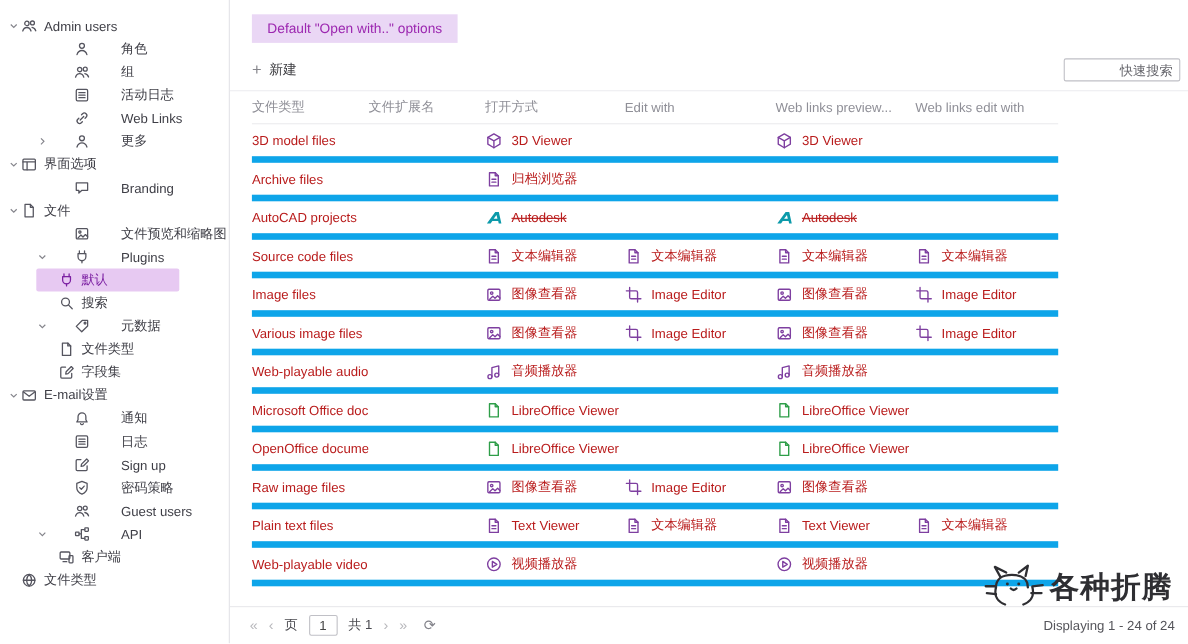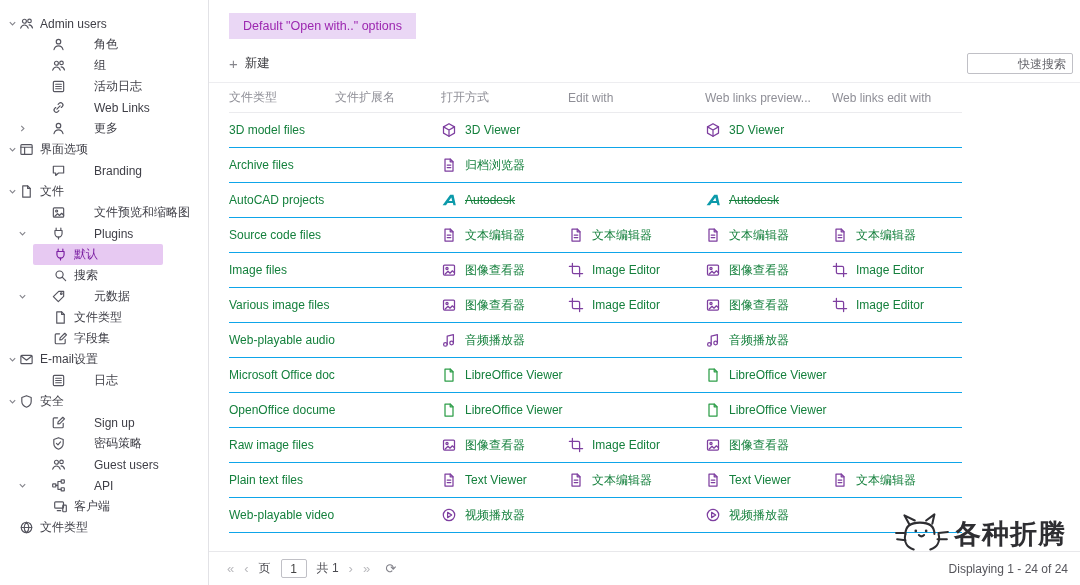--- a/index.html
+++ b/index.html
@@ -8,40 +8,40 @@
   .app{display:flex;width:100%;height:100%;position:relative;}
 
   
   .sidebar{width:209px;flex:none;border-right:1px solid #e2e2e6;padding-top:13px;overflow:hidden;background:#fff;}
   .sb-item{display:flex;align-items:center;height:21px;font-size:12px;color:#3e3e46;cursor:pointer;white-space:nowrap;}
   .sb-item .caret{width:13px;height:11px;flex:none;display:flex;align-items:center;justify-content:center;color:#85858c;}
   .caret svg{width:9px;height:9px;}
   .sb-item .ic{width:15px;height:15px;margin-right:6px;flex:none;color:#55555f;}
   .ic svg{width:100%;height:100%;display:block;}
   .lvl0{padding-left:6px;text-align:center;}
-  .lvl1{padding-left:16px;gap:22px;}
+  .lvl1{padding-left:32px;gap:22px;}
   .lvl2{padding-left:40px;}
   .sb-item.selected{background:#e7c9f2;color:#7b1fa2;border-radius:2px;}
   .sb-item.selected .ic{color:#7b1fa2;}
   .sb-item.lvl2.selected{margin-left:33px;padding-left:7px;width:130px;}
 
   
   .main{flex:1;display:flex;flex-direction:column;min-width:0;position:relative;background:#fff;}
   .tab{align-self:flex-start;margin:13px 0 6px 20px;background:#ead7f5;color:#9c27b0;font-size:12.5px;padding:6px 14px;cursor:pointer;}
   .toolbar{display:flex;align-items:center;justify-content:space-between;height:38px;padding:0 7px 0 20px;border-bottom:1px solid #ededf0;flex:none;}
   .new-btn{display:flex;align-items:center;gap:7px;background:none;border:none;font-size:12.5px;color:#3c3c40;font-family:inherit;cursor:pointer;}
   .plus{color:#86868c;font-size:15px;line-height:1;}
   .search{width:106px;height:21px;border:1px solid #c0c0c6;border-radius:2px;font-size:12px;padding:1px 6px;color:#555;font-family:inherit;text-align:right;}
   .search::placeholder{color:#66666c;}
 
   .thead,.trow{display:grid;grid-template-columns:106px 106px 127px 137px 127px 130px;align-items:center;margin-left:20px;width:733px;}
   .thead{height:30px;color:#8f8f97;font-size:12px;border-bottom:1px solid #ebebee;flex:none;}
   .hcell{overflow:hidden;white-space:nowrap;padding-right:8px;cursor:pointer;}
   .tbody{flex:1;overflow:hidden;}
-  .trow{height:35px;border-bottom:1px solid #0ea5e9;font-size:12px;color:#15803d;cursor:pointer;}
+  .trow{height:35px;border-bottom:6px solid #0ea5e9;font-size:12px;color:#b91c1c;cursor:pointer;}
   .cell{display:flex;align-items:center;gap:8px;padding-right:8px;overflow:hidden;white-space:nowrap;}
   .cell .ic{width:16px;height:16px;flex:none;color:#7e3fa0;}
   .cell .ic.teal{color:#0c9aaa;}
   .cell .ic.green{color:#2e9e49;}
   .strike{text-decoration:line-through;text-align:right;}
 
   
   .pager{margin-top:auto;border-top:1px solid #e8e8eb;height:34px;display:flex;align-items:center;justify-content:space-between;padding:0 12px 0 18px;flex:none;}
   .pgl{display:flex;align-items:center;gap:10px;}
   .pbtn{color:#b9b9bd;font-size:13px;cursor:pointer;user-select:none;}
@@ -263,38 +263,35 @@
             <rect x="2" y="3.6" width="12" height="8.8" rx="1"></rect>
             <path d="M2.6 4.6L8 8.8l5.4-4.2"></path>
           </svg>
         </span>
         <span class="sb-label">E-mail设置</span>
       </div>
       <div class="sb-item lvl1">
         <span class="caret"></span>
         <span class="ic">
           <svg viewBox="0 0 16 16" fill="none" stroke="currentColor" stroke-width="1.25" stroke-linecap="round" stroke-linejoin="round">
+            <path d="M8 2.4a3.8 3.8 0 00-3.8 3.8v2.9L3 11.3h10l-1.2-2.2V6.2A3.8 3.8 0 008 2.4z"></path>
+            <path d="M6.7 13a1.4 1.4 0 002.6 0"></path>
+          </svg>
+        </span>
+        <span class="sb-label">通知</span>
+      </div>
+      <div class="sb-item lvl1">
+        <span class="caret"></span>
+        <span class="ic">
+          <svg viewBox="0 0 16 16" fill="none" stroke="currentColor" stroke-width="1.25" stroke-linecap="round" stroke-linejoin="round">
             <rect x="2.5" y="2.5" width="11" height="11" rx="1.2"></rect>
             <path d="M5 5.6h6M5 8h6M5 10.4h6"></path>
           </svg>
         </span>
         <span class="sb-label">日志</span>
-      </div>
-      <div class="sb-item lvl0">
-        <span class="caret">
-          <svg viewBox="0 0 10 10">
-            <path d="M2 3.6l3 3 3-3" fill="none" stroke="currentColor" stroke-width="1.2"></path>
-          </svg>
-        </span>
-        <span class="ic">
-          <svg viewBox="0 0 16 16" fill="none" stroke="currentColor" stroke-width="1.25" stroke-linecap="round" stroke-linejoin="round">
-            <path d="M8 1.8l5 1.9v4.2c0 3.1-2.1 5-5 6.2-2.9-1.2-5-3.1-5-6.2V3.7z"></path>
-          </svg>
-        </span>
-        <span class="sb-label">安全</span>
       </div>
       <div class="sb-item lvl1">
         <span class="caret"></span>
         <span class="ic">
           <svg viewBox="0 0 16 16" fill="none" stroke="currentColor" stroke-width="1.25" stroke-linecap="round" stroke-linejoin="round">
             <path d="M13 9v3.6a1 1 0 01-1 1H3.4a1 1 0 01-1-1V4a1 1 0 011-1H7"></path>
             <path d="M9.4 9.2l-2.2.4.4-2.2 5-5 1.8 1.8z"></path>
           </svg>
         </span>
         <span class="sb-label">Sign up</span>

